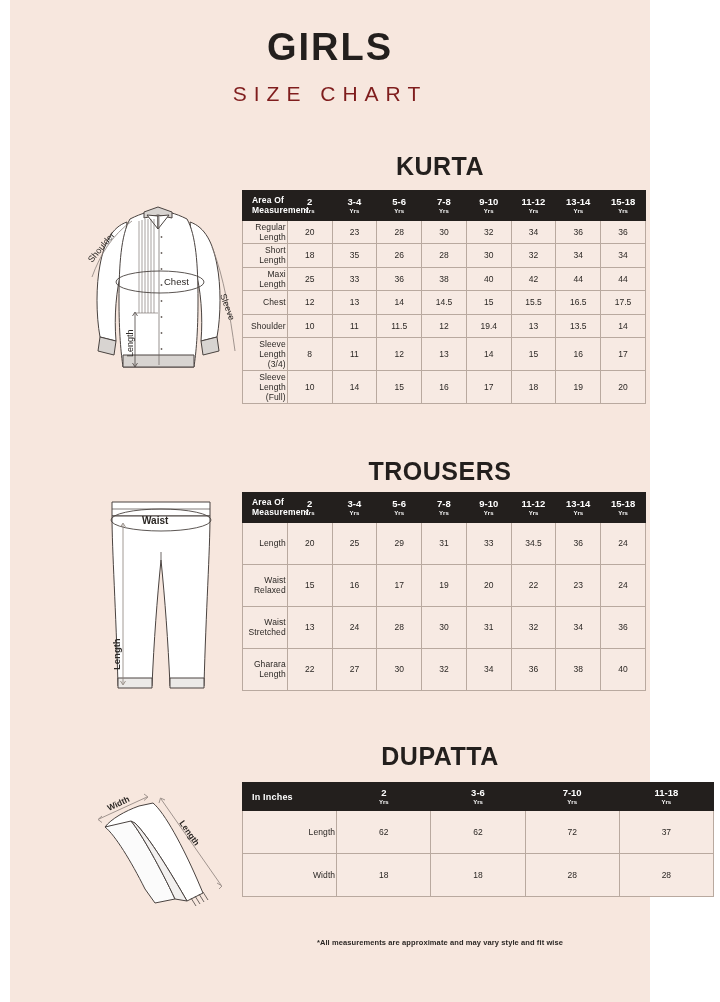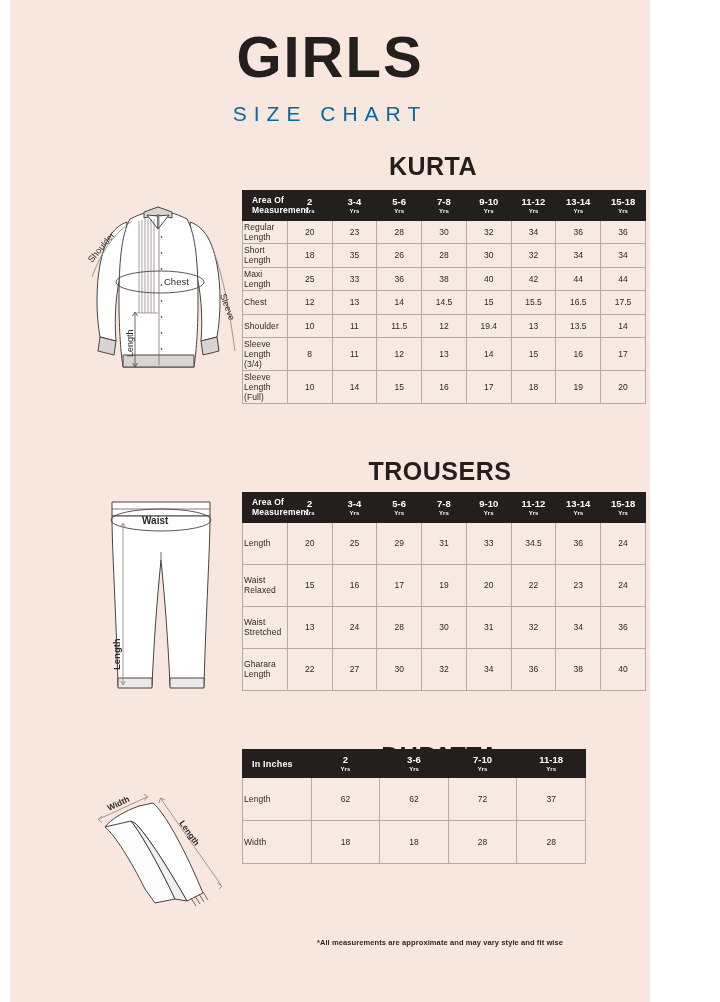--- a/index.html
+++ b/index.html
@@ -24,59 +24,59 @@
   
   .header {
     position: absolute;
     left: 0;
     top: 28px;
     width: 640px;
     text-align: center;
   }
   .title-main {
     font-family: "Liberation Sans", sans-serif;
-    font-size: 58px;
+    font-size: 38px;
     font-weight: bold;
     letter-spacing: 2px;
     color: #231f1d;
     line-height: 1;
     margin: 0;
   }
   .title-sub {
     font-family: "Liberation Sans", sans-serif;
     font-size: 21px;
     font-weight: normal;
     letter-spacing: 7px;
-    color: #0369a1;
+    color: #7f1d1d;
     margin-top: 16px;
   }
   
   .sec-title {
     position: absolute;
     font-family: "Liberation Sans", sans-serif;
     font-weight: bold;
     font-size: 25px;
     letter-spacing: 0.5px;
     color: #231f1d;
     text-align: center;
   }
-  #kurta-title   { left: 213px; top: 152px; width: 420px; }
+  #kurta-title   { left: 220px; top: 152px; width: 420px; }
   #trousers-title{ left: 220px; top: 457px; width: 420px; }
   #dupatta-title { left: 220px; top: 742px; width: 420px; }
 
   
   .tbl {
     position: absolute;
     border-collapse: collapse;
     font-family: "Liberation Sans", sans-serif;
     table-layout: fixed;
   }
   #kurta-table    { left: 232px; top: 190px; width: 404px; }
   #trousers-table { left: 232px; top: 492px; width: 404px; }
-  #dupatta-table  { left: 232px; top: 749px; width: 344px; }
+  #dupatta-table  { left: 232px; top: 782px; width: 472px; }
 
   .tbl th, .tbl td {
     border: 1px solid #b9a99f;
     text-align: center;
     vertical-align: middle;
     color: #2b2724;
     font-size: 9px;
   }
   .tbl thead th {
     background: #231f1d;
@@ -93,21 +93,21 @@
     letter-spacing: 0.2px;
   }
   .tbl thead th .age { font-size: 9.5px; display:block; }
   .tbl thead th .yrs { font-size: 6px; display:block; font-weight: bold; }
 
   .tbl tbody td {
     background: #f7eae3;
     font-size: 8.5px;
   }
   .tbl tbody td.label {
-    text-align: left;
+    text-align: right;
     letter-spacing: 0.1px;
   }
   #kurta-table tbody td { height: 20.5px; }
   #trousers-table tbody td { height: 39px; }
   #dupatta-table tbody td { height: 40px; }
   #dupatta-table thead th.area { font-size: 9px; }
 
   
   .footnote {
     position: absolute;

